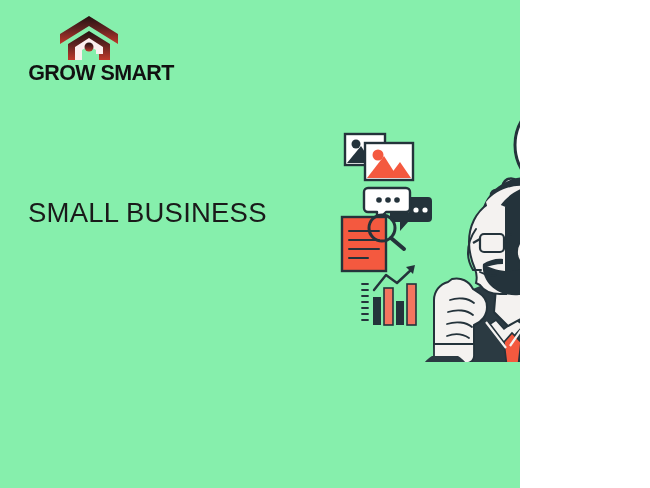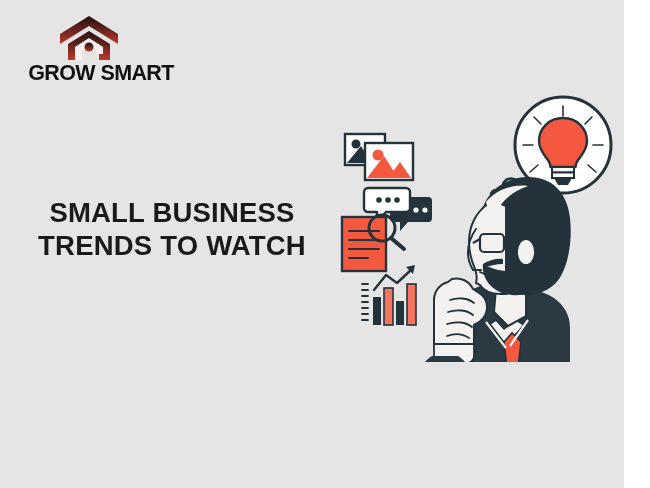--- a/index.html
+++ b/index.html
@@ -7,23 +7,23 @@
     padding: 0;
   }
   body {
     width: 650px;
     height: 488px;
     overflow: hidden;
     font-family: "Liberation Sans", sans-serif;
   }
   #poster {
     position: relative;
-    width: 624px;
+    width: 520px;
     height: 488px;
-    background: #e5e5e5;
+    background: #86efac;
     overflow: hidden;
   }
 
   
   #brand-logo {
     position: absolute;
     left: 16px;
     top: 14px;
     width: 170px;
     height: 68px;
@@ -48,23 +48,23 @@
     color: #111111;
     white-space: nowrap;
   }
 
   
   #headline {
     position: absolute;
     left: 28px;
     top: 196px;
     width: 288px;
-    text-align: center;
+    text-align: left;
     font-family: "Liberation Sans", sans-serif;
-    font-weight: bold;
+    font-weight: normal;
     font-size: 27.5px;
     line-height: 33px;
     letter-spacing: 0.2px;
     color: #1A1A1A;
     text-transform: uppercase;
   }
   #headline .hl-line {
     display: block;
     white-space: nowrap;
   }
@@ -108,21 +108,20 @@
 
         <path d="M31 24 L45 33 L45 40 L38 40 L38 36 L31 32 L24 36 L24 46 L17 46 L17 33 Z" fill="#FCEFEF"></path>
         <circle cx="31" cy="33" r="4.5" fill="url(#chevGrad)"></circle>
       </svg>
     </div>
     <div id="logo-wordmark">GROW SMART</div>
   </div>
 
   <div id="headline">
     <span class="hl-line">SMALL BUSINESS</span>
-    <span class="hl-line">TRENDS TO WATCH</span>
   </div>
 
   <div id="illustration">
     <svg viewBox="0 0 320 270" xmlns="http://www.w3.org/2000/svg" aria-hidden="true">
 
       <g>
         <circle cx="243" cy="53" r="48" fill="#FFFFFF" stroke="#24333B" stroke-width="3"></circle>
 
         <g stroke="#24333B" stroke-width="1.6" stroke-linecap="round">
           <line x1="243" y1="14" x2="243" y2="24"></line>

